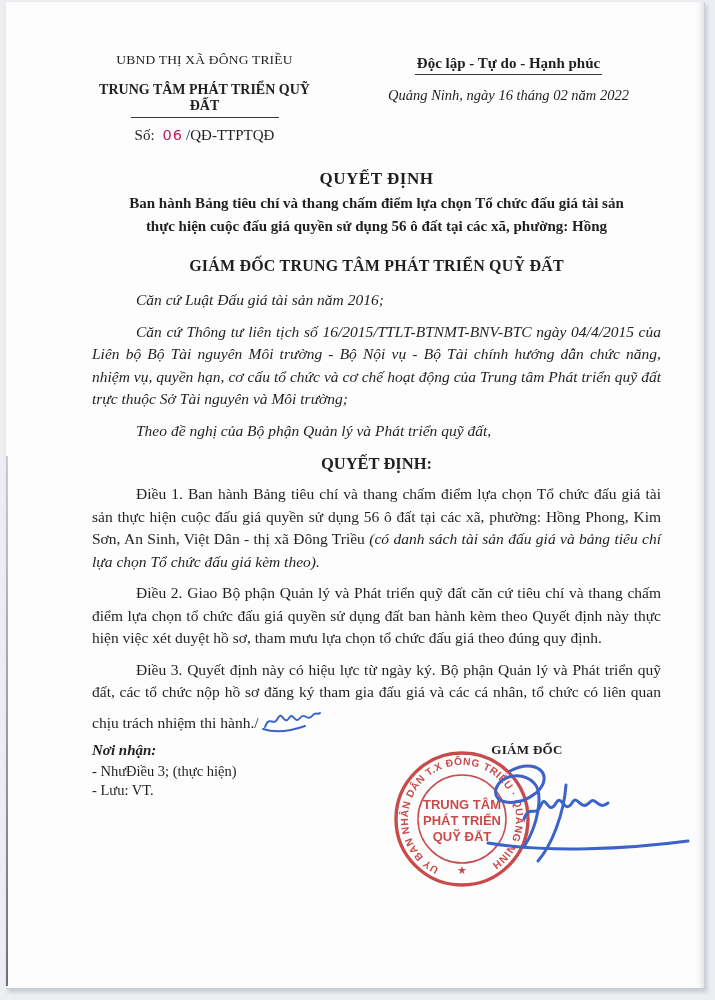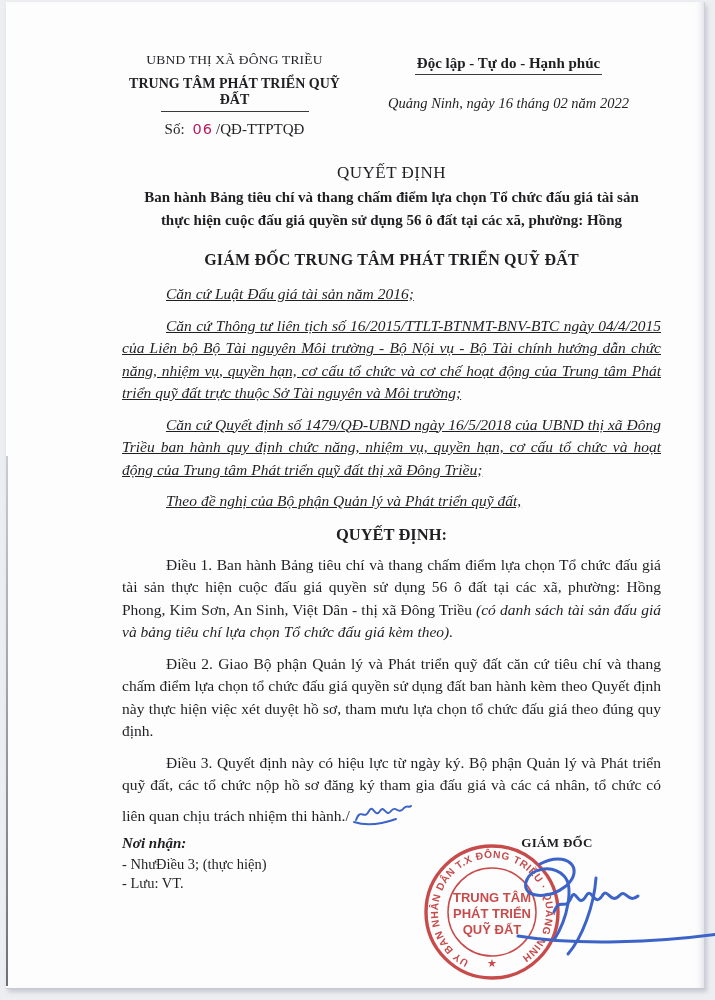--- a/index.html
+++ b/index.html
@@ -11,54 +11,53 @@
     position: relative;
     overflow: hidden;
   }
   .page {
     position: absolute; left: 6px; top: 2px;
     width: 699px; height: 987px;
     background: #fdfdfe;
     border-right: 1px solid #cdd0da;
     border-bottom: 1px solid #c6c9d2;
     box-shadow: 2px 3px 4px rgba(90,95,110,.25), inset -7px 0 9px -7px rgba(110,115,135,.35);
-    padding-left: 30px;
   }
   .edge-left {
     position: absolute; left: 0; top: 46%; bottom: 2px; width: 2px;
     background: linear-gradient(#c9ccd4, #6d7078);
   }
   .content { padding: 50px 43px 0 86px; }
 
   
   .header { display: flex; justify-content: space-between; }
   .hcol-left  { width: 225px; text-align: center; }
   .hcol-right { width: 305px; text-align: center; }
   .org-parent { font-size: 13.5px; letter-spacing: .2px; }
-  .org-name   { font-size: 14px; font-weight: bold; margin-top: 8px; }
+  .org-name   { font-size: 14px; font-weight: bold; margin-top: 14px; }
   .org-rule   { width: 148px; border-top: 1.3px solid #3a3a3e; margin: 3px auto 0; }
   .doc-number { font-size: 15px; margin-top: 9px; }
   .doc-number .num {
     font-family: "DejaVu Sans", sans-serif;
     color: #be185d; font-size: 14.5px; letter-spacing: 1px; margin: 0 3px 0 8px;
   }
   .nation   { font-size: 14px; font-weight: bold; letter-spacing: .2px; }
   .motto    { font-size: 15px; font-weight: bold; display: inline-block;
               border-bottom: 1.3px solid #3a3a3e; padding: 0 2px 2px; margin-top: 3px; }
-  .dateline { font-size: 14.5px; font-style: italic; margin-top: 20px; }
+  .dateline { font-size: 14.5px; font-style: italic; margin-top: 12px; }
 
   
   .title-block { text-align: center; margin-top: 25px; }
-  .doc-type { font-size: 17px; font-weight: normal; letter-spacing: .5px; }
+  .doc-type { font-size: 17px; font-weight: bold; letter-spacing: .5px; }
   .subtitle { font-size: 15px; font-weight: bold; line-height: 23px; margin-top: 3px; }
   .u-part   { border-bottom: 1.2px solid #2a2a2e; padding-bottom: 1px; }
   .authority { font-size: 16px; font-weight: bold; margin-top: 19px; letter-spacing: .2px; }
 
   
-  .recitals { margin-top: 14px; text-decoration: underline; }
+  .recitals { margin-top: 14px; }
   .recital {
     font-style: italic; font-size: 15.5px; line-height: 22.5px;
     text-align: justify; text-indent: 44px; margin-top: 9px;
   }
   .decision-heading { text-align: center; font-size: 16.5px; font-weight: bold; margin: 12px 0 4px; }
   .article {
     font-size: 15.5px; line-height: 22.5px;
     text-align: justify; text-indent: 44px; margin-top: 9px;
   }
   .article .lbl { font-weight: normal; }
@@ -105,21 +104,20 @@
       <div class="subtitle">
         <div>Ban hành Bảng tiêu chí và thang chấm điểm lựa chọn Tổ chức đấu giá tài sản</div>
         <div>thực hiện cuộc đấu giá quyền sử dụng 56 ô đất tại các xã, phường: Hồng</div>
       </div>
       <div class="authority">GIÁM ĐỐC TRUNG TÂM PHÁT TRIỂN QUỸ ĐẤT</div>
     </div>
 
     <div class="recitals">
       <p class="recital">Căn cứ Luật Đấu giá tài sản năm 2016;</p>
       <p class="recital">Căn cứ Thông tư liên tịch số 16/2015/TTLT-BTNMT-BNV-BTC ngày 04/4/2015 của Liên bộ Bộ Tài nguyên Môi trường - Bộ Nội vụ - Bộ Tài chính hướng dẫn chức năng, nhiệm vụ, quyền hạn, cơ cấu tổ chức và cơ chế hoạt động của Trung tâm Phát triển quỹ đất trực thuộc Sở Tài nguyên và Môi trường;</p>
-      <p class="recital">Căn cứ Quyết định số 1479/QĐ-UBND ngày 16/5/2018 của UBND thị xã Đông Triều ban hành quy định chức năng, nhiệm vụ, quyền hạn, cơ cấu tổ chức và hoạt động của Trung tâm Phát triển quỹ đất thị xã Đông Triều;</p>
       <p class="recital">Theo đề nghị của Bộ phận Quản lý và Phát triển quỹ đất,</p>
     </div>
 
     <div class="decision-heading">QUYẾT ĐỊNH:</div>
 
     <p class="article"><span class="lbl">Điều 1.</span><span> Ban hành Bảng tiêu chí và thang chấm điểm lựa chọn Tổ chức đấu giá tài sản thực hiện cuộc đấu giá quyền sử dụng 56 ô đất tại các xã, phường: Hồng Phong, Kim Sơn, An Sinh, Việt Dân - thị xã Đông Triều </span><span class="it">(có danh sách tài sản đấu giá và bảng tiêu chí lựa chọn Tổ chức đấu giá kèm theo).</span></p>
 
     <p class="article"><span class="lbl">Điều 2.</span><span> Giao Bộ phận Quản lý và Phát triển quỹ đất căn cứ tiêu chí và thang chấm điểm lựa chọn tổ chức đấu giá quyền sử dụng đất ban hành kèm theo Quyết định này thực hiện việc xét duyệt hồ sơ, tham mưu lựa chọn tổ chức đấu giá theo đúng quy định.</span></p>
 
     <p class="article"><span class="lbl">Điều 3.</span><span> Quyết định này có hiệu lực từ ngày ký. Bộ phận Quản lý và Phát triển quỹ đất, các tổ chức nộp hồ sơ đăng ký tham gia đấu giá và các cá nhân, tổ chức có liên quan chịu trách nhiệm thi hành./</span><svg class="inline-sign" width="62" height="24" viewBox="0 0 62 24">

